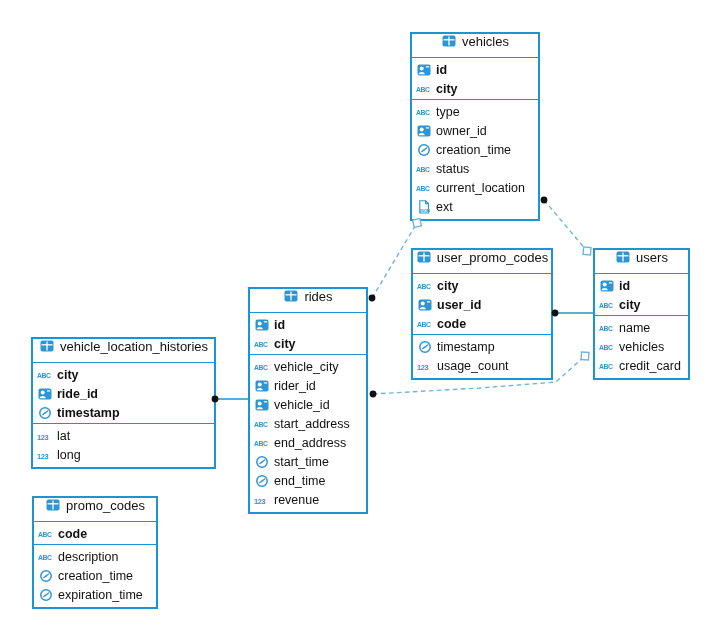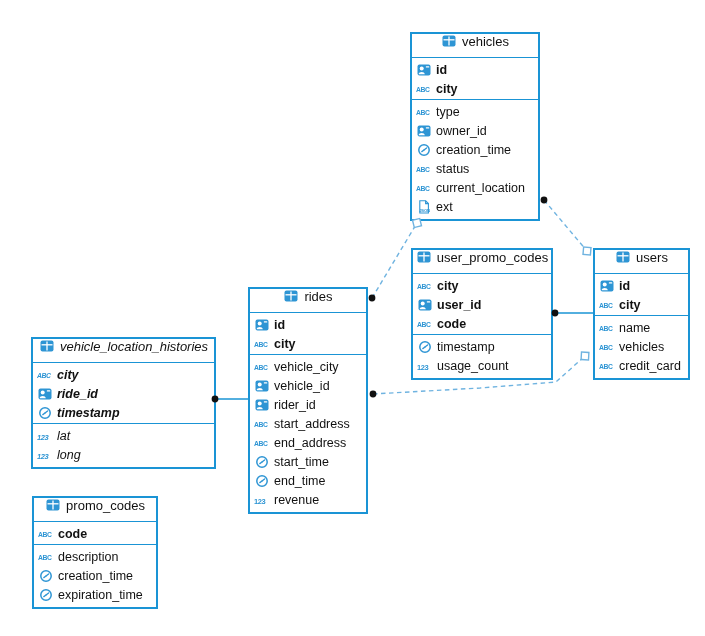--- a/index.html
+++ b/index.html
@@ -285,35 +285,35 @@
     </div>
         <div class="row">
       <span class="icon">
             <svg width="14" height="14" viewBox="0 0 14 14">
               <rect x="0.5" y="1.5" width="13" height="11" rx="2" fill="#2e95d4"></rect>
               <circle cx="4.7" cy="5.6" r="2" fill="#fff"></circle>
               <path d="M1.6 11.2 C1.9 8.4 7.5 8.4 7.8 11.2 Z" fill="#fff"></path>
               <rect x="8.8" y="3.2" width="3.5" height="1.3" rx="0.6" fill="#fff"></rect>
             </svg>
           </span>
+      <span class="cname">rider_id</span>
+    </div>
+        <div class="row">
+      <span class="icon">
+            <svg width="14" height="14" viewBox="0 0 14 14">
+              <rect x="0.5" y="1.5" width="13" height="11" rx="2" fill="#2e95d4"></rect>
+              <circle cx="4.7" cy="5.6" r="2" fill="#fff"></circle>
+              <path d="M1.6 11.2 C1.9 8.4 7.5 8.4 7.8 11.2 Z" fill="#fff"></path>
+              <rect x="8.8" y="3.2" width="3.5" height="1.3" rx="0.6" fill="#fff"></rect>
+            </svg>
+          </span>
       <span class="cname">vehicle_id</span>
     </div>
         <div class="row">
       <span class="icon">
-            <svg width="14" height="14" viewBox="0 0 14 14">
-              <rect x="0.5" y="1.5" width="13" height="11" rx="2" fill="#2e95d4"></rect>
-              <circle cx="4.7" cy="5.6" r="2" fill="#fff"></circle>
-              <path d="M1.6 11.2 C1.9 8.4 7.5 8.4 7.8 11.2 Z" fill="#fff"></path>
-              <rect x="8.8" y="3.2" width="3.5" height="1.3" rx="0.6" fill="#fff"></rect>
-            </svg>
-          </span>
-      <span class="cname">rider_id</span>
-    </div>
-        <div class="row">
-      <span class="icon">
             <svg width="16" height="14" viewBox="0 0 16 14">
               <text x="0" y="10" font-family="Liberation Sans, sans-serif" font-size="6.8" font-weight="bold" fill="#2e95d4" letter-spacing="-0.4">ABC</text>
             </svg>
           </span>
       <span class="cname">start_address</span>
     </div>
         <div class="row">
       <span class="icon">
             <svg width="16" height="14" viewBox="0 0 16 14">
               <text x="0" y="10" font-family="Liberation Sans, sans-serif" font-size="6.8" font-weight="bold" fill="#2e95d4" letter-spacing="-0.4">ABC</text>
@@ -344,21 +344,21 @@
         <div class="row">
       <span class="icon">
             <svg width="16" height="14" viewBox="0 0 16 14">
               <text x="0" y="10.5" font-family="Liberation Sans, sans-serif" font-size="7.5" font-weight="bold" fill="#2e95d4" letter-spacing="-0.4">123</text>
             </svg>
           </span>
       <span class="cname">revenue</span>
     </div>
       </div>
     </div>
-    <div class="erd-table" style="left: 31px; top: 337px; width: 185px; font-style: italic;">
+    <div class="erd-table" style="left: 31px; top: 337px; width: 185px;">
       <div class="thead">
         <span class="icon">
           <svg width="14" height="14" viewBox="0 0 14 14">
             <rect x="0.5" y="1.5" width="13" height="11" rx="2" fill="#2e95d4"></rect>
             <line x1="1.5" y1="5.8" x2="12.5" y2="5.8" stroke="#fff" stroke-width="1.3"></line>
             <line x1="7" y1="2.5" x2="7" y2="11.5" stroke="#fff" stroke-width="1.3"></line>
           </svg>
         </span>
         <span class="tname">vehicle_location_histories</span>
       </div>

